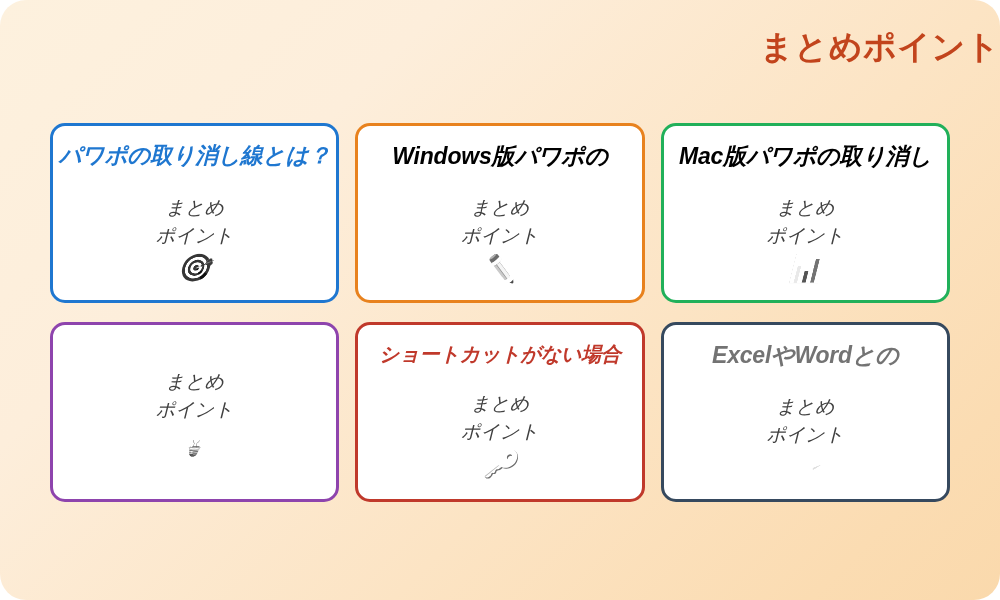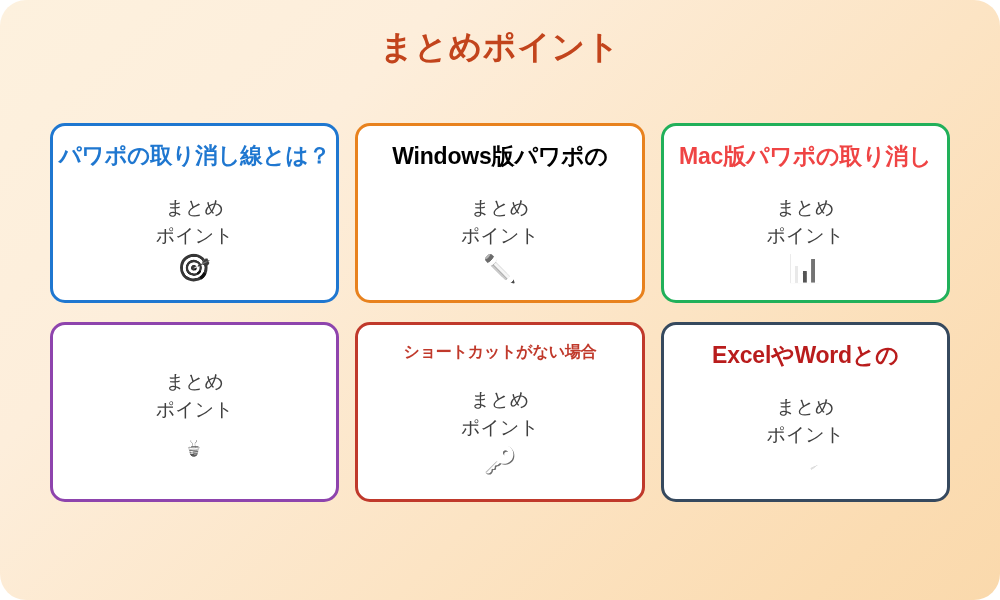--- a/index.html
+++ b/index.html
@@ -52,20 +52,21 @@
   .card {
     position: relative;
     box-sizing: border-box;
     background: #ffffff;
     border: 3px solid #1f77d0;
     border-radius: 15px;
     display: flex;
     flex-direction: column;
     align-items: center;
     padding-top: 18px;
+    font-style: italic;
   }
 
   .card-title {
     font-size: 23px;
     font-weight: bold;
     line-height: 1.1;
     white-space: nowrap;
     color: #1f77d0;
     text-align: center;
     letter-spacing: -0.2px;
@@ -89,21 +90,21 @@
     filter: grayscale(100%) contrast(180%);
   }
 
   
 </style>
 </head>
 <body>
 
 <div id="canvas">
 
-  <div id="slide-title" style="color: rgb(194, 68, 28);">まとめポイント</div>
+  <div id="slide-title" style="color: rgb(194, 68, 28); text-align: right;">まとめポイント</div>
 
   <div id="card-grid">
 
     <div class="card" style="border-color: rgb(31, 119, 208);">
       <div class="card-title" style="color: rgb(31, 119, 208); font-size: 22.5px;">パワポの取り消し線とは？</div>
       <div class="card-body">
         <div>まとめ</div>
         <div>ポイント</div>
       </div>
       <div class="card-icon">🎯</div>
@@ -112,47 +113,47 @@
     <div class="card" style="border-color: rgb(232, 130, 30);">
       <div class="card-title" style="color: #000000;">Windows版パワポの</div>
       <div class="card-body">
         <div>まとめ</div>
         <div>ポイント</div>
       </div>
       <div class="card-icon">✏️</div>
     </div>
 
     <div class="card" style="border-color: rgb(33, 176, 90);">
-      <div class="card-title" style="color: #ef4444;">Mac版パワポの取り消し</div>
+      <div class="card-title" style="color: #000000;">Mac版パワポの取り消し</div>
       <div class="card-body">
         <div>まとめ</div>
         <div>ポイント</div>
       </div>
       <div class="card-icon">📊</div>
     </div>
 
     <div class="card" style="border-color: rgb(142, 68, 173);">
       <div class="card-body">
         <div>まとめ</div>
         <div>ポイント</div>
       </div>
       <div class="card-icon">💡</div>
     </div>
 
     <div class="card" style="border-color: rgb(192, 57, 43);">
-      <div class="card-title" style="color: rgb(192, 57, 43); font-size: 16px;">ショートカットがない場合</div>
+      <div class="card-title" style="color: rgb(192, 57, 43); font-size: 20px;">ショートカットがない場合</div>
       <div class="card-body">
         <div>まとめ</div>
         <div>ポイント</div>
       </div>
       <div class="card-icon">🔑</div>
     </div>
 
     <div class="card" style="border-color: rgb(54, 73, 94);">
-      <div class="card-title" style="color: #b91c1c;">ExcelやWordとの</div>
+      <div class="card-title" style="color: #737373;">ExcelやWordとの</div>
       <div class="card-body">
         <div>まとめ</div>
         <div>ポイント</div>
       </div>
       <div class="card-icon">⭐</div>
     </div>
 
   </div>
 </div>
 

